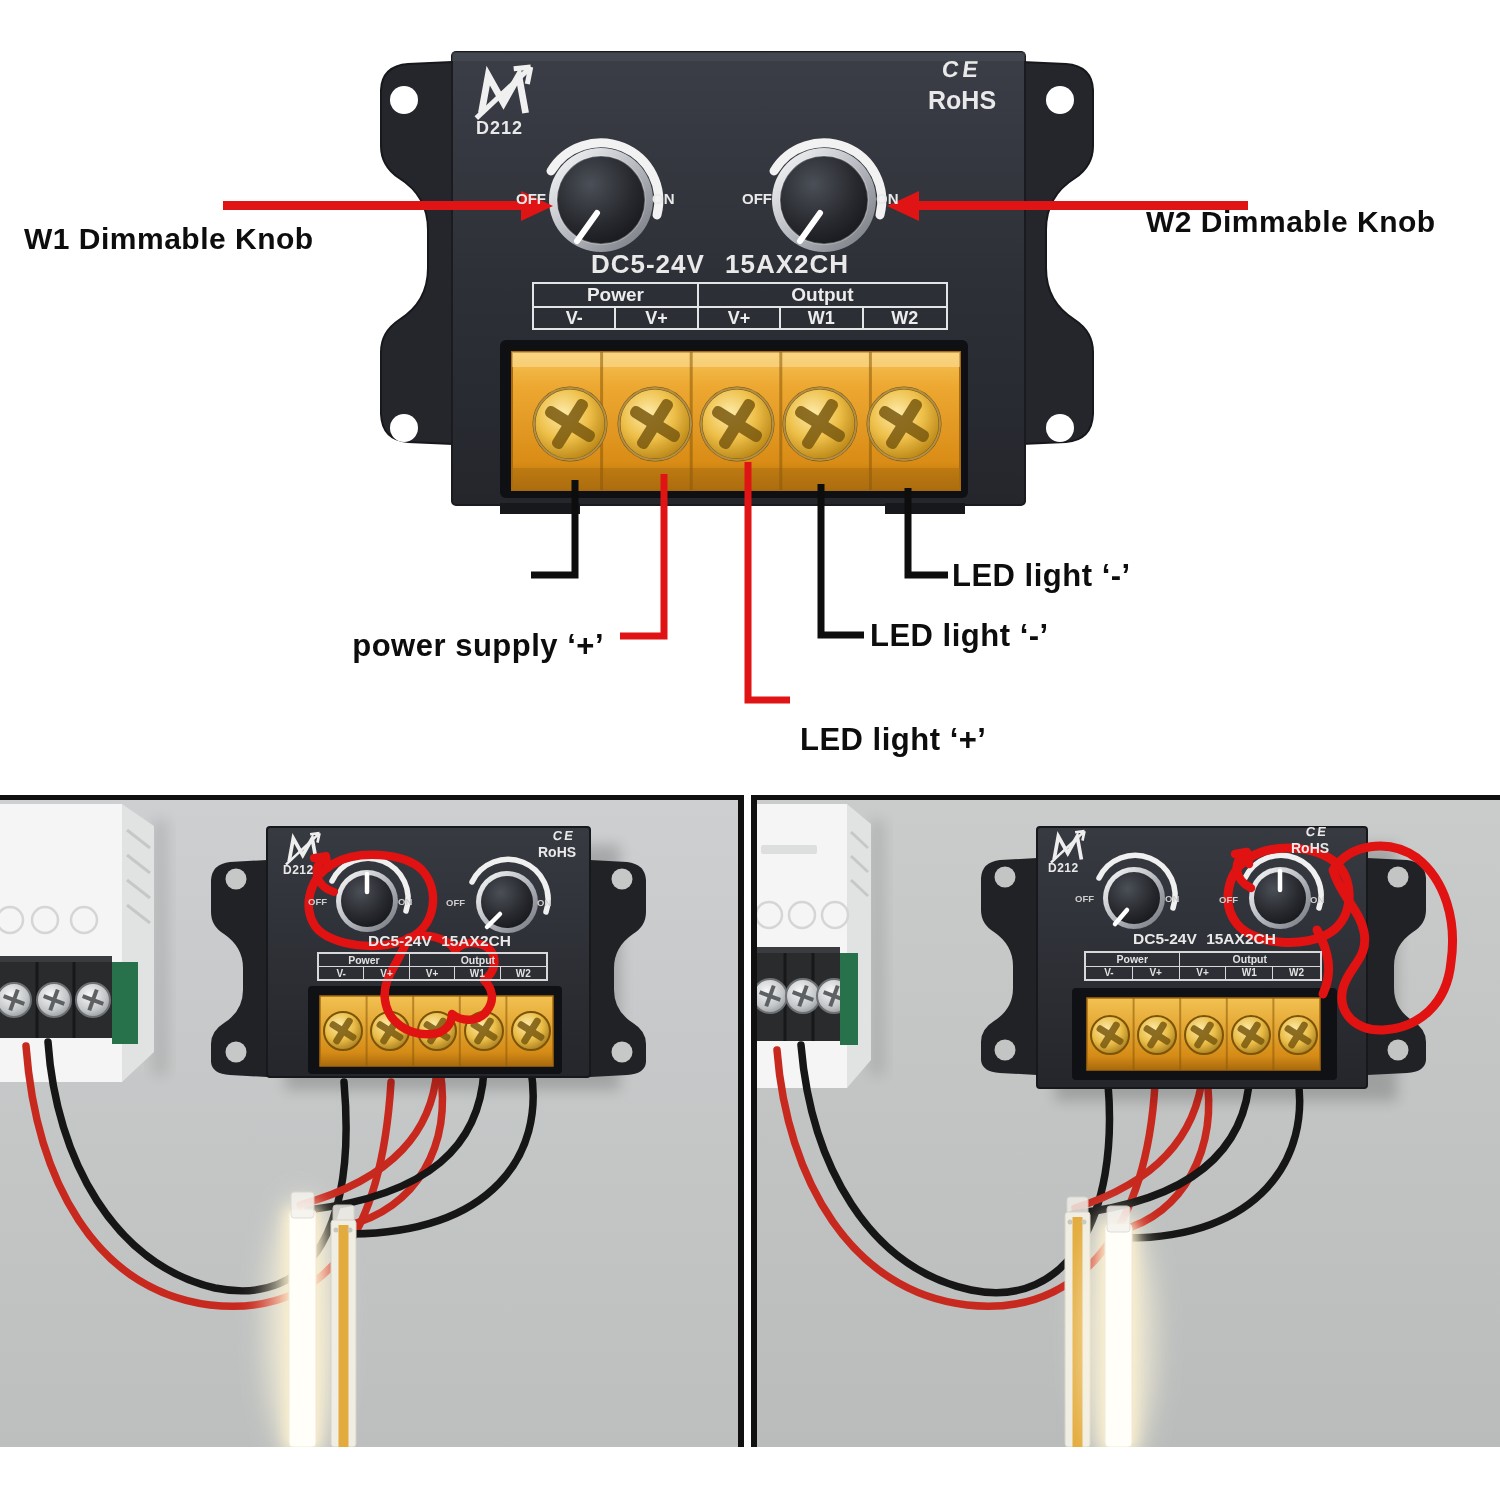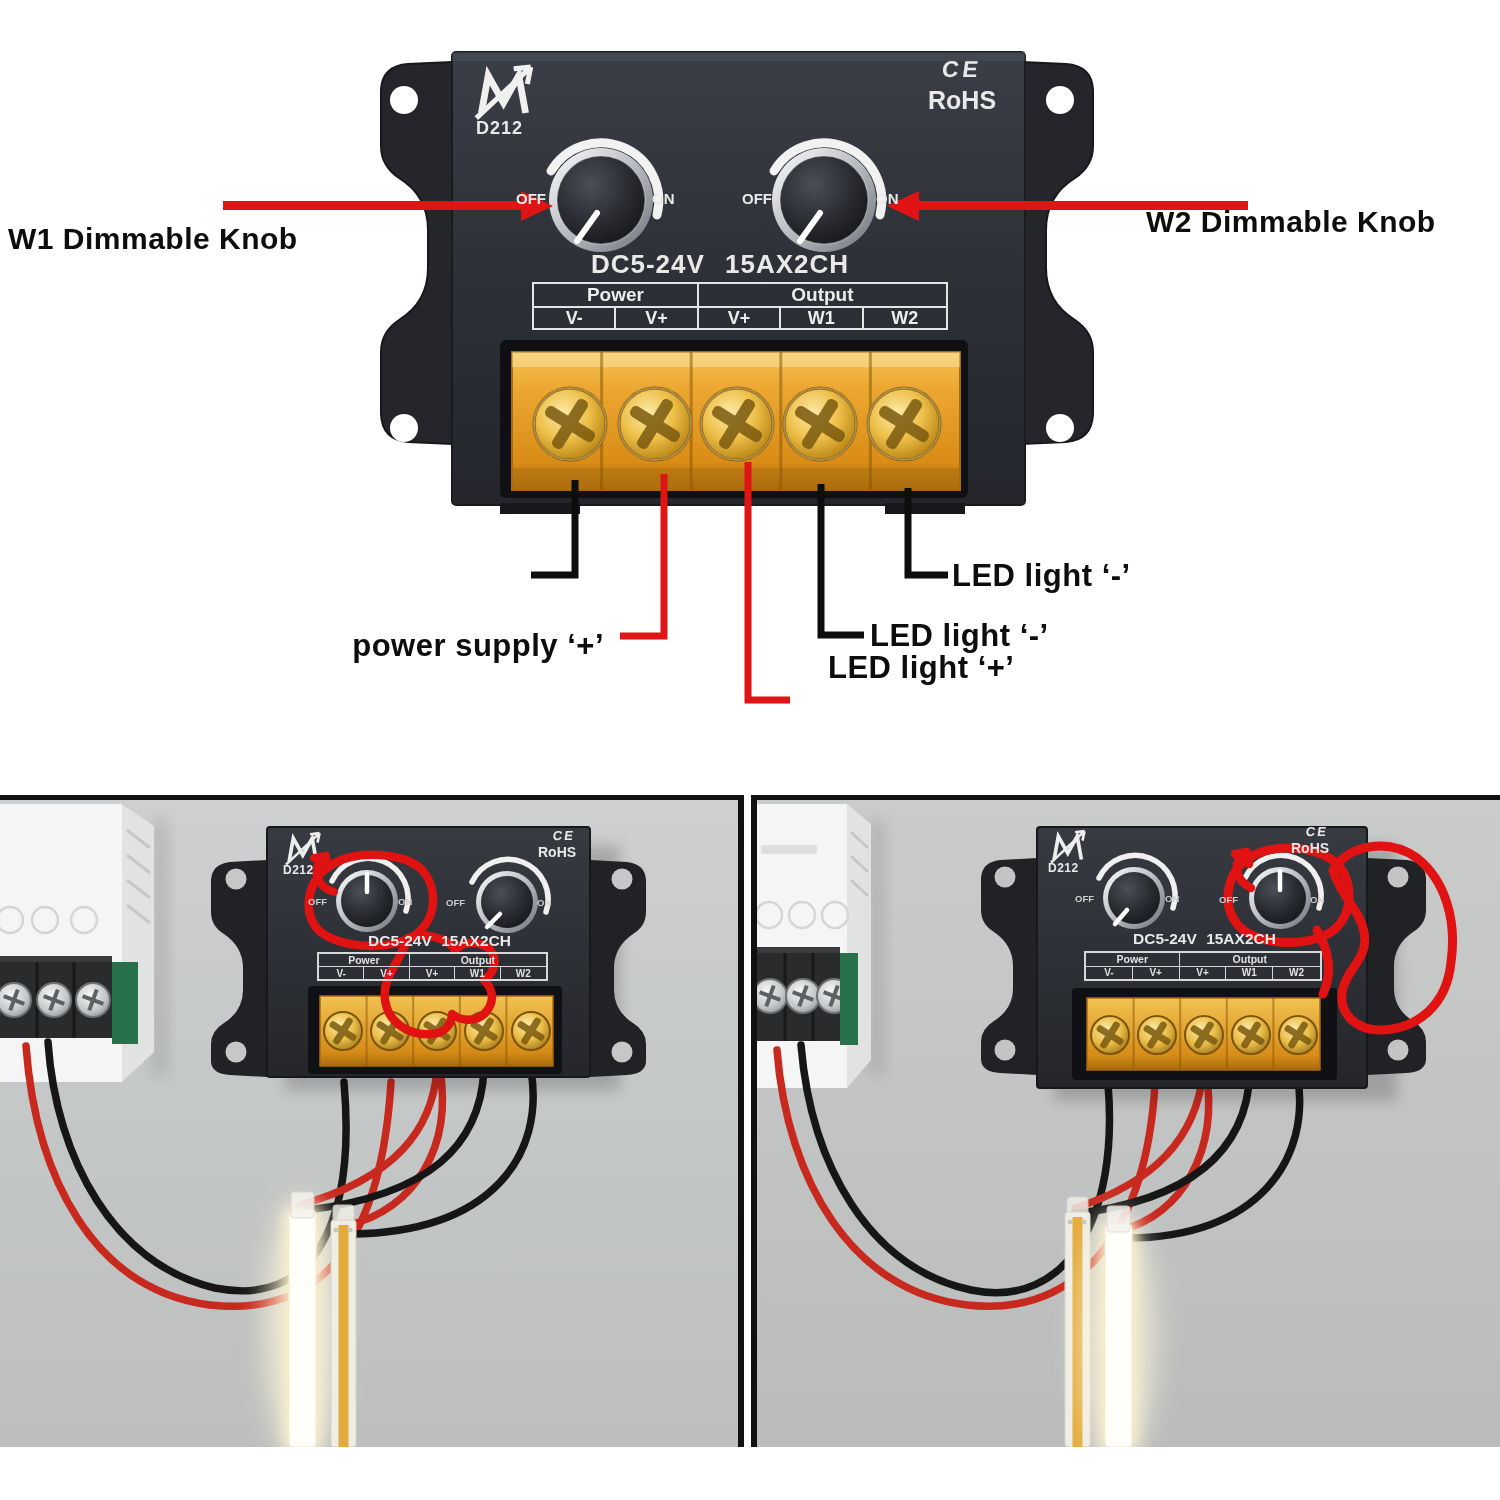--- a/index.html
+++ b/index.html
@@ -149,21 +149,21 @@
       <path class="elbow-blk" d="M821,484 L821,635 L864,635"></path>
       <path class="elbow-blk" d="M908,488 L908,575 L948,575"></path>
     </g>
   </svg>
 
   <div class="abs arrow-shaft" style="left:223px;top:201px;width:300px;"></div>
   <div class="abs arrow-head-r" style="left:521px;top:191px;"></div>
   <div class="abs arrow-shaft" style="left:917px;top:201px;width:331px;"></div>
   <div class="abs arrow-head-l" style="left:887px;top:191px;"></div>
 
-  <div class="abs knoblabel" style="left:8px;top:222px;">W1 Dimmable Knob</div>
+  <div class="abs knoblabel" style="left:24px;top:222px;">W1 Dimmable Knob</div>
   <div class="abs knoblabel" style="left:1146px;top:205px;">W2 Dimmable Knob</div>
 
   <div class="abs devtext" style="left:476px;top:118px;font-size:18px;letter-spacing:1px;">D212</div>
   <div class="abs devtext" style="left:942px;top:56px;font-size:23px;letter-spacing:4px;transform:skewX(-8deg);">CE</div>
   <div class="abs devtext" style="left:928px;top:86px;font-size:25px;">RoHS</div>
   <div class="abs devtext" style="left:516px;top:190px;font-size:15px;">OFF</div>
   <div class="abs devtext" style="left:652px;top:190px;font-size:15px;">ON</div>
   <div class="abs devtext" style="left:742px;top:190px;font-size:15px;">OFF</div>
   <div class="abs devtext" style="left:876px;top:190px;font-size:15px;">ON</div>
   <div class="abs devtext" style="left:580px;top:249px;width:280px;text-align:center;font-size:26px;letter-spacing:1px;word-spacing:12px;">DC5-24V 15AX2CH</div>
@@ -178,21 +178,21 @@
       <div class="cell" style="width:20%;font-size:18px;">V+</div>
       <div class="cell" style="width:20%;font-size:18px;">V+</div>
       <div class="cell" style="width:20%;font-size:18px;">W1</div>
       <div class="cell" style="width:20%;font-size:18px;">W2</div>
     </div>
   </div>
 
   <div class="abs anno" style="left:330px;top:628px;width:274px;text-align:right;">power supply ‘+’</div>
   <div class="abs anno" style="left:952px;top:558px;">LED light ‘-’</div>
   <div class="abs anno" style="left:870px;top:618px;">LED light ‘-’</div>
-  <div class="abs anno" style="left:800px;top:650px;margin-left:28px;">LED light ‘+’</div>
+  <div class="abs anno" style="left:800px;top:722px;">LED light ‘+’</div>
 
   <div class="photo" id="photo-left">
     <svg width="738" height="647" viewBox="0 0 738 647">
       <defs>
         <linearGradient id="wallL" x1="0" y1="0" x2="0" y2="1">
           <stop offset="0" stop-color="#cdcfd0"></stop>
             <stop offset="1" stop-color="#bcbfbe"></stop>
         </linearGradient>
         <linearGradient id="bodyP" x1="0" y1="0" x2="0" y2="1">
           <stop offset="0" stop-color="#373a41"></stop>

